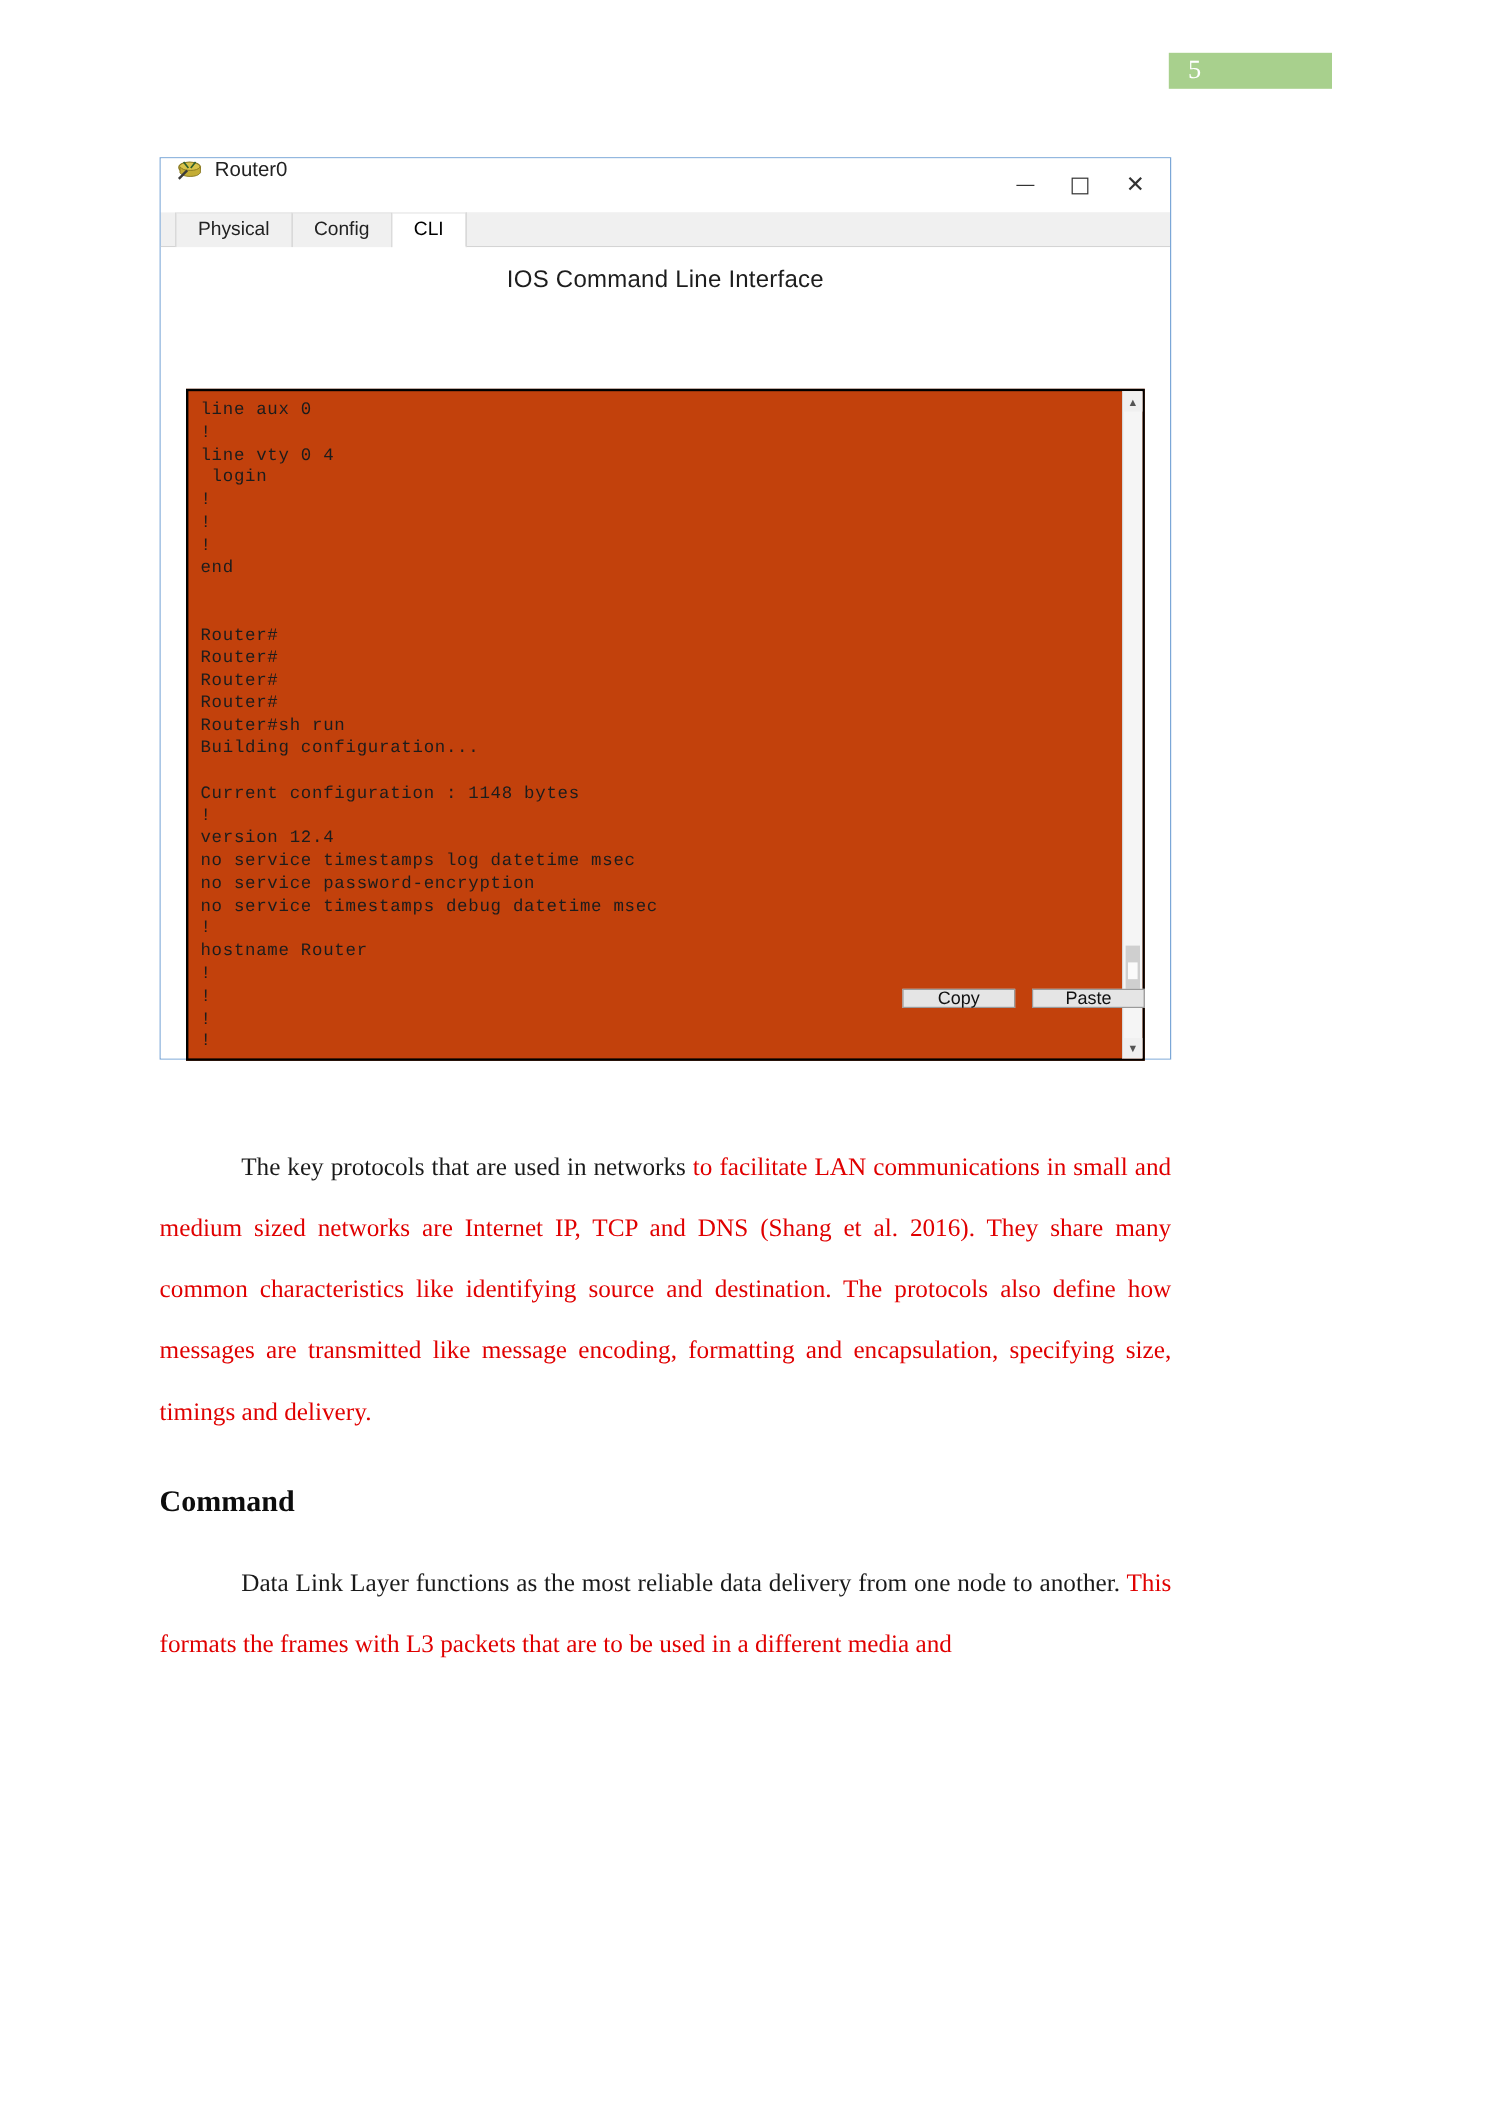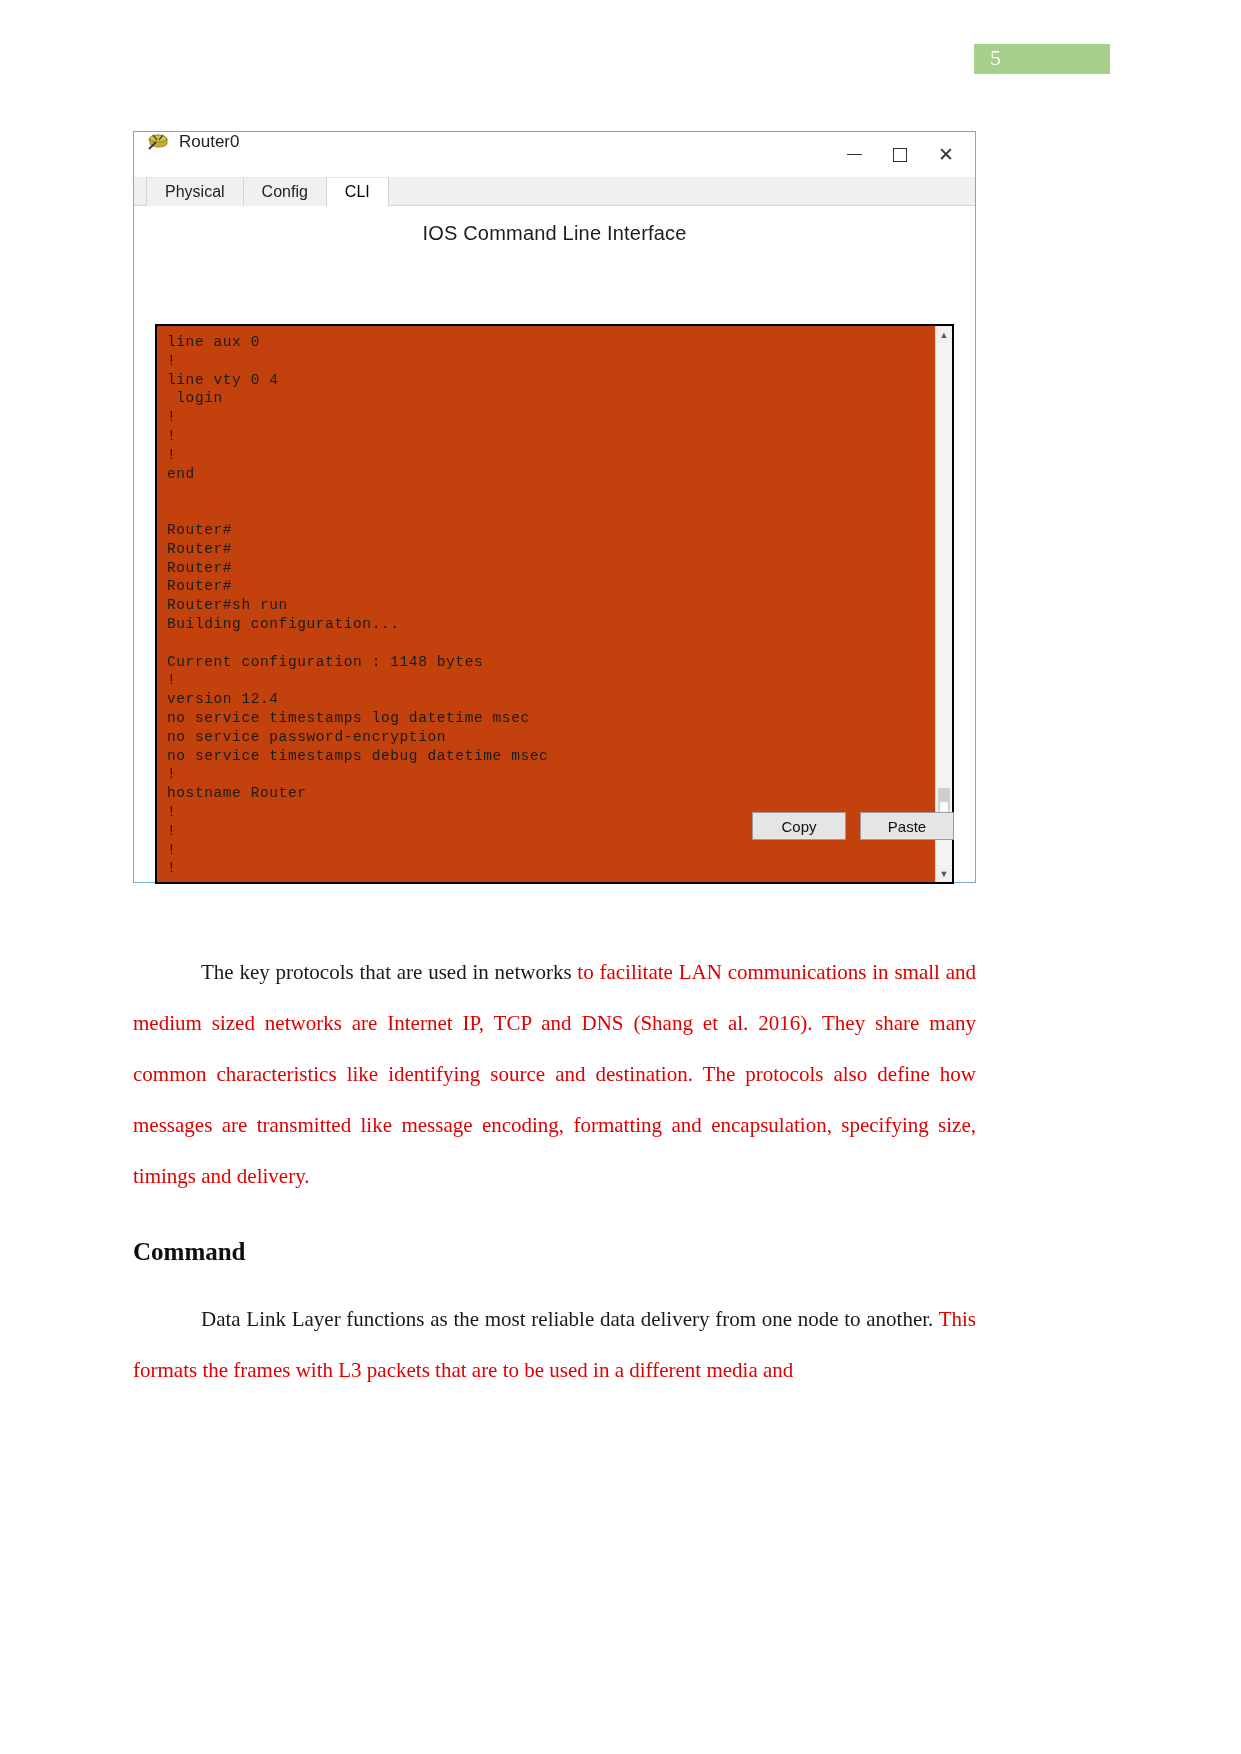--- a/index.html
+++ b/index.html
@@ -214,21 +214,21 @@
 
   .pt-buttons {
     position: absolute;
     right: 21px;
     bottom: 42px;
     display: flex;
     gap: 14px;
   }
   .pt-btn {
     width: 94px;
-    height: 28px;
+    height: 16px;
     background: #e5e5e5;
     border: 1px solid #9a9a9a;
     font-family: "Liberation Sans", sans-serif;
     font-size: 15px;
     color: #111;
     display: flex;
     align-items: center;
     justify-content: center;
   }
 

